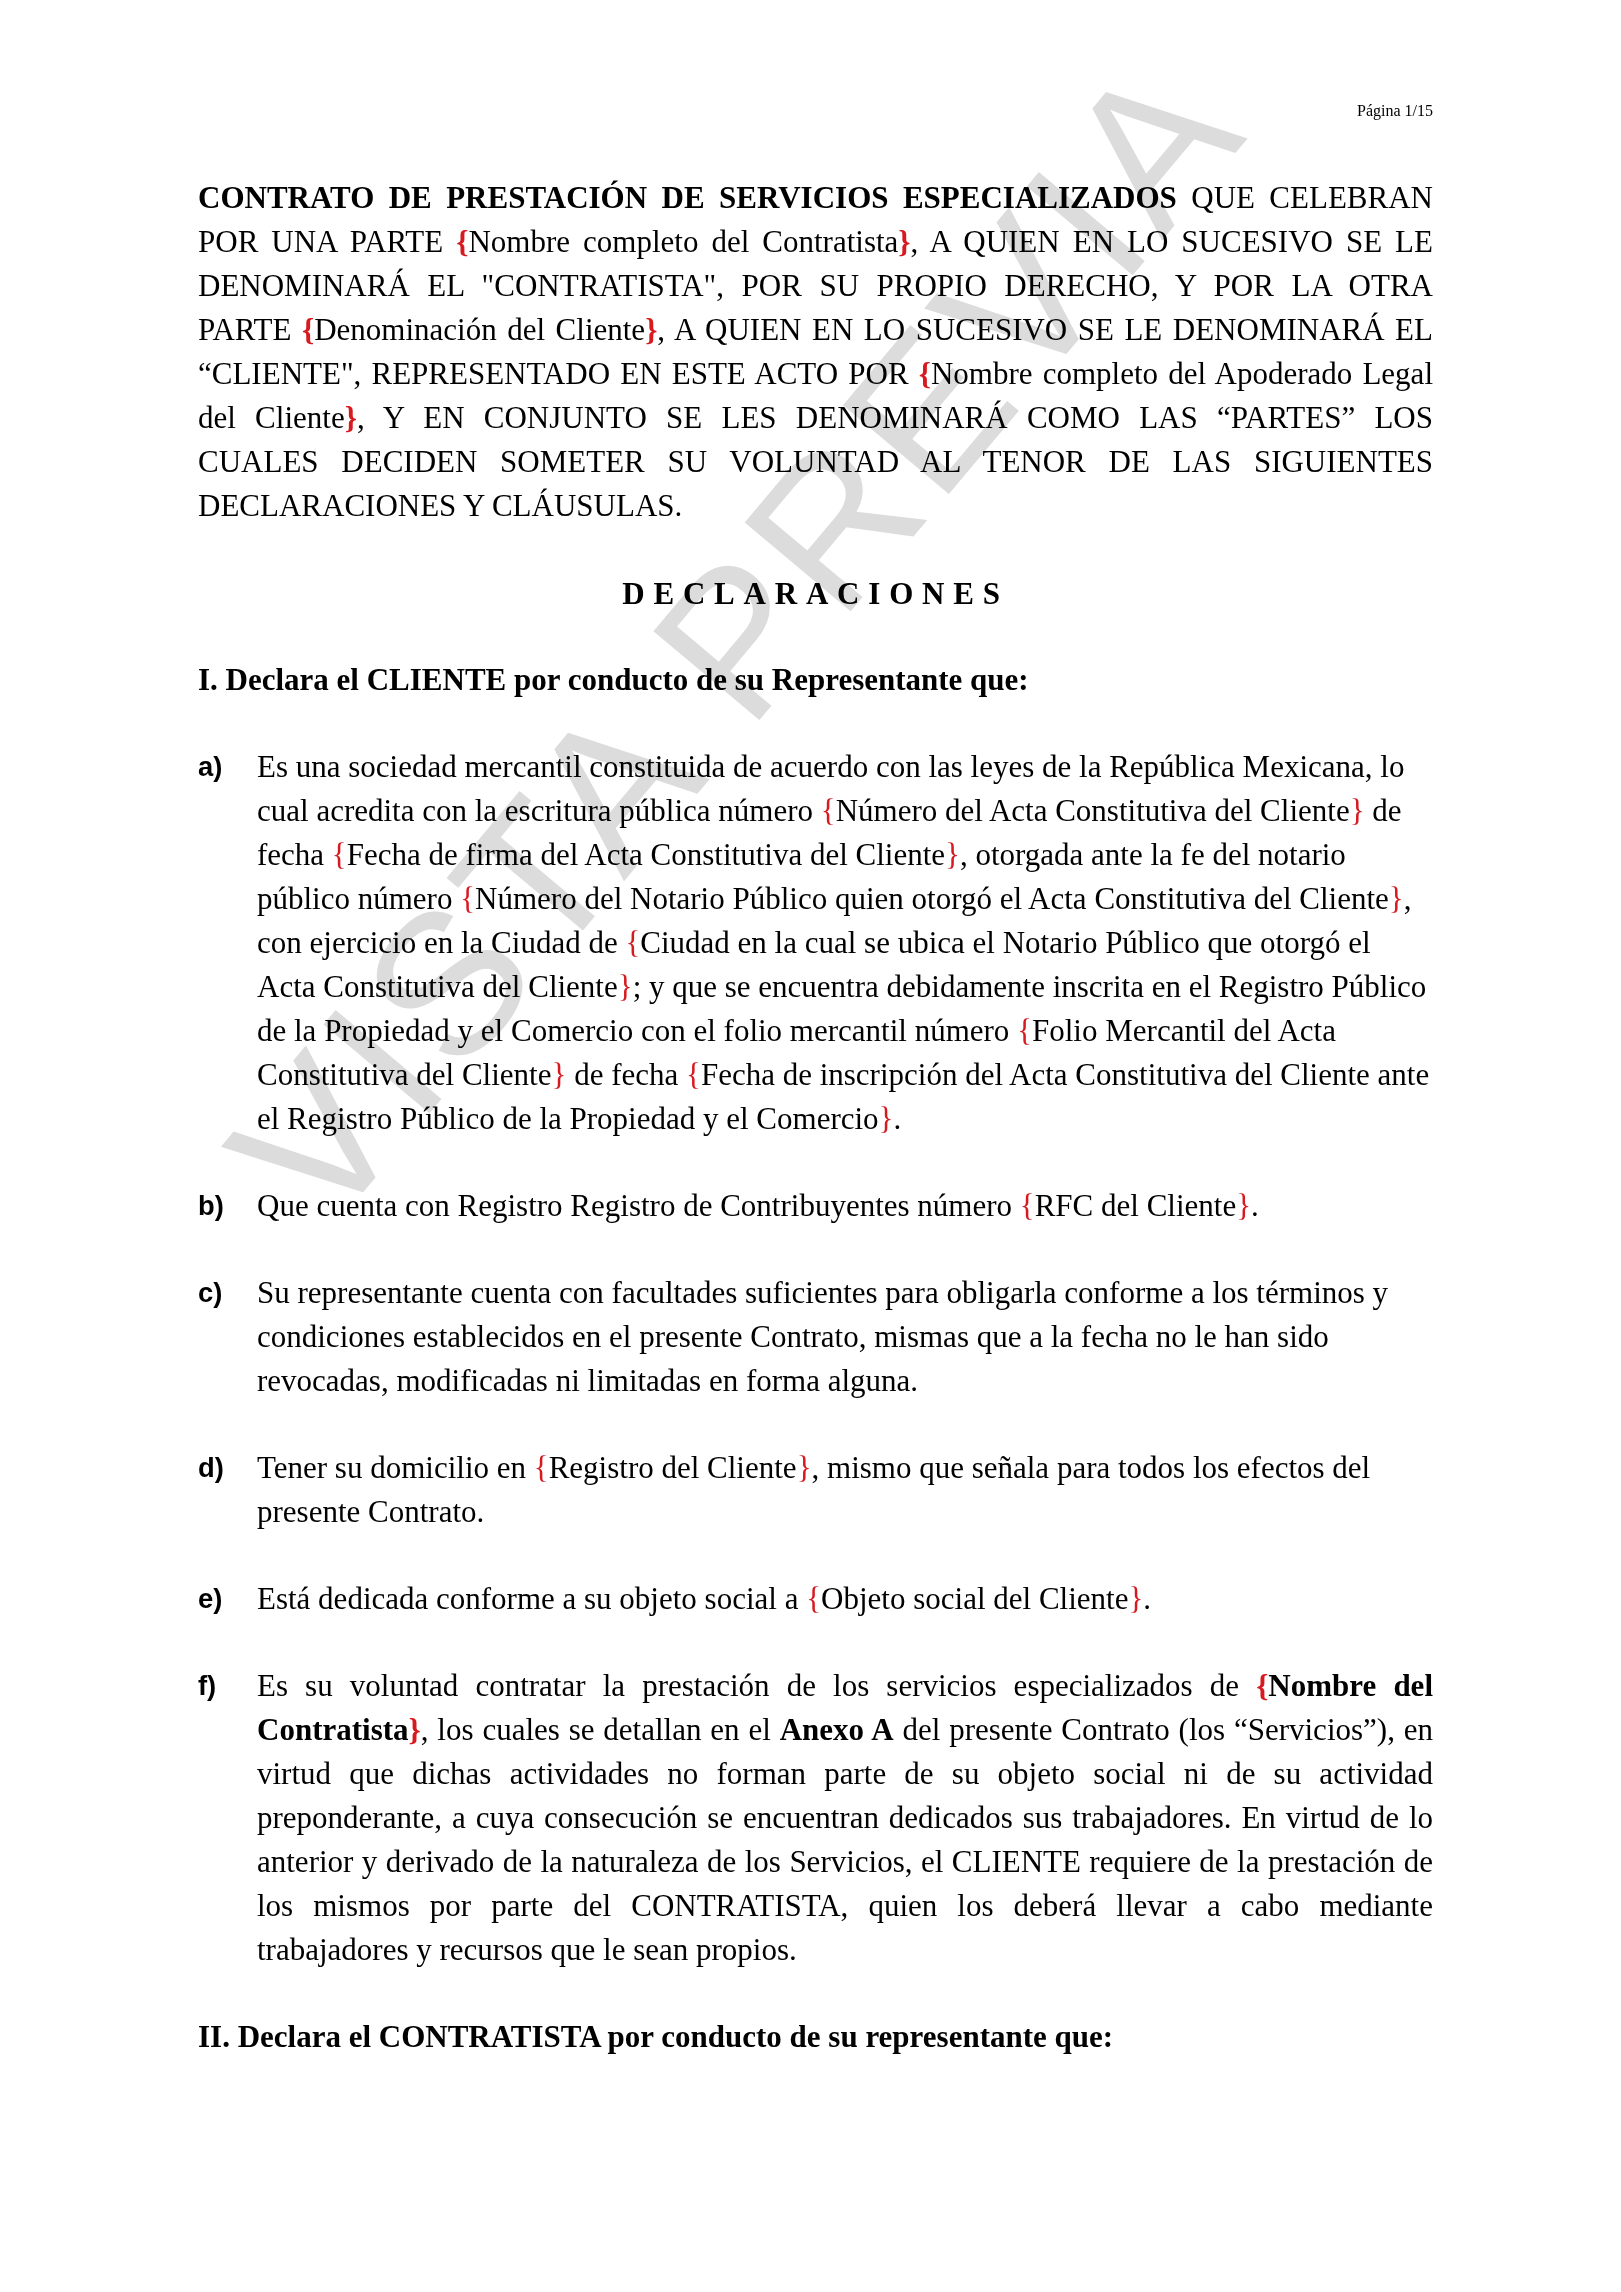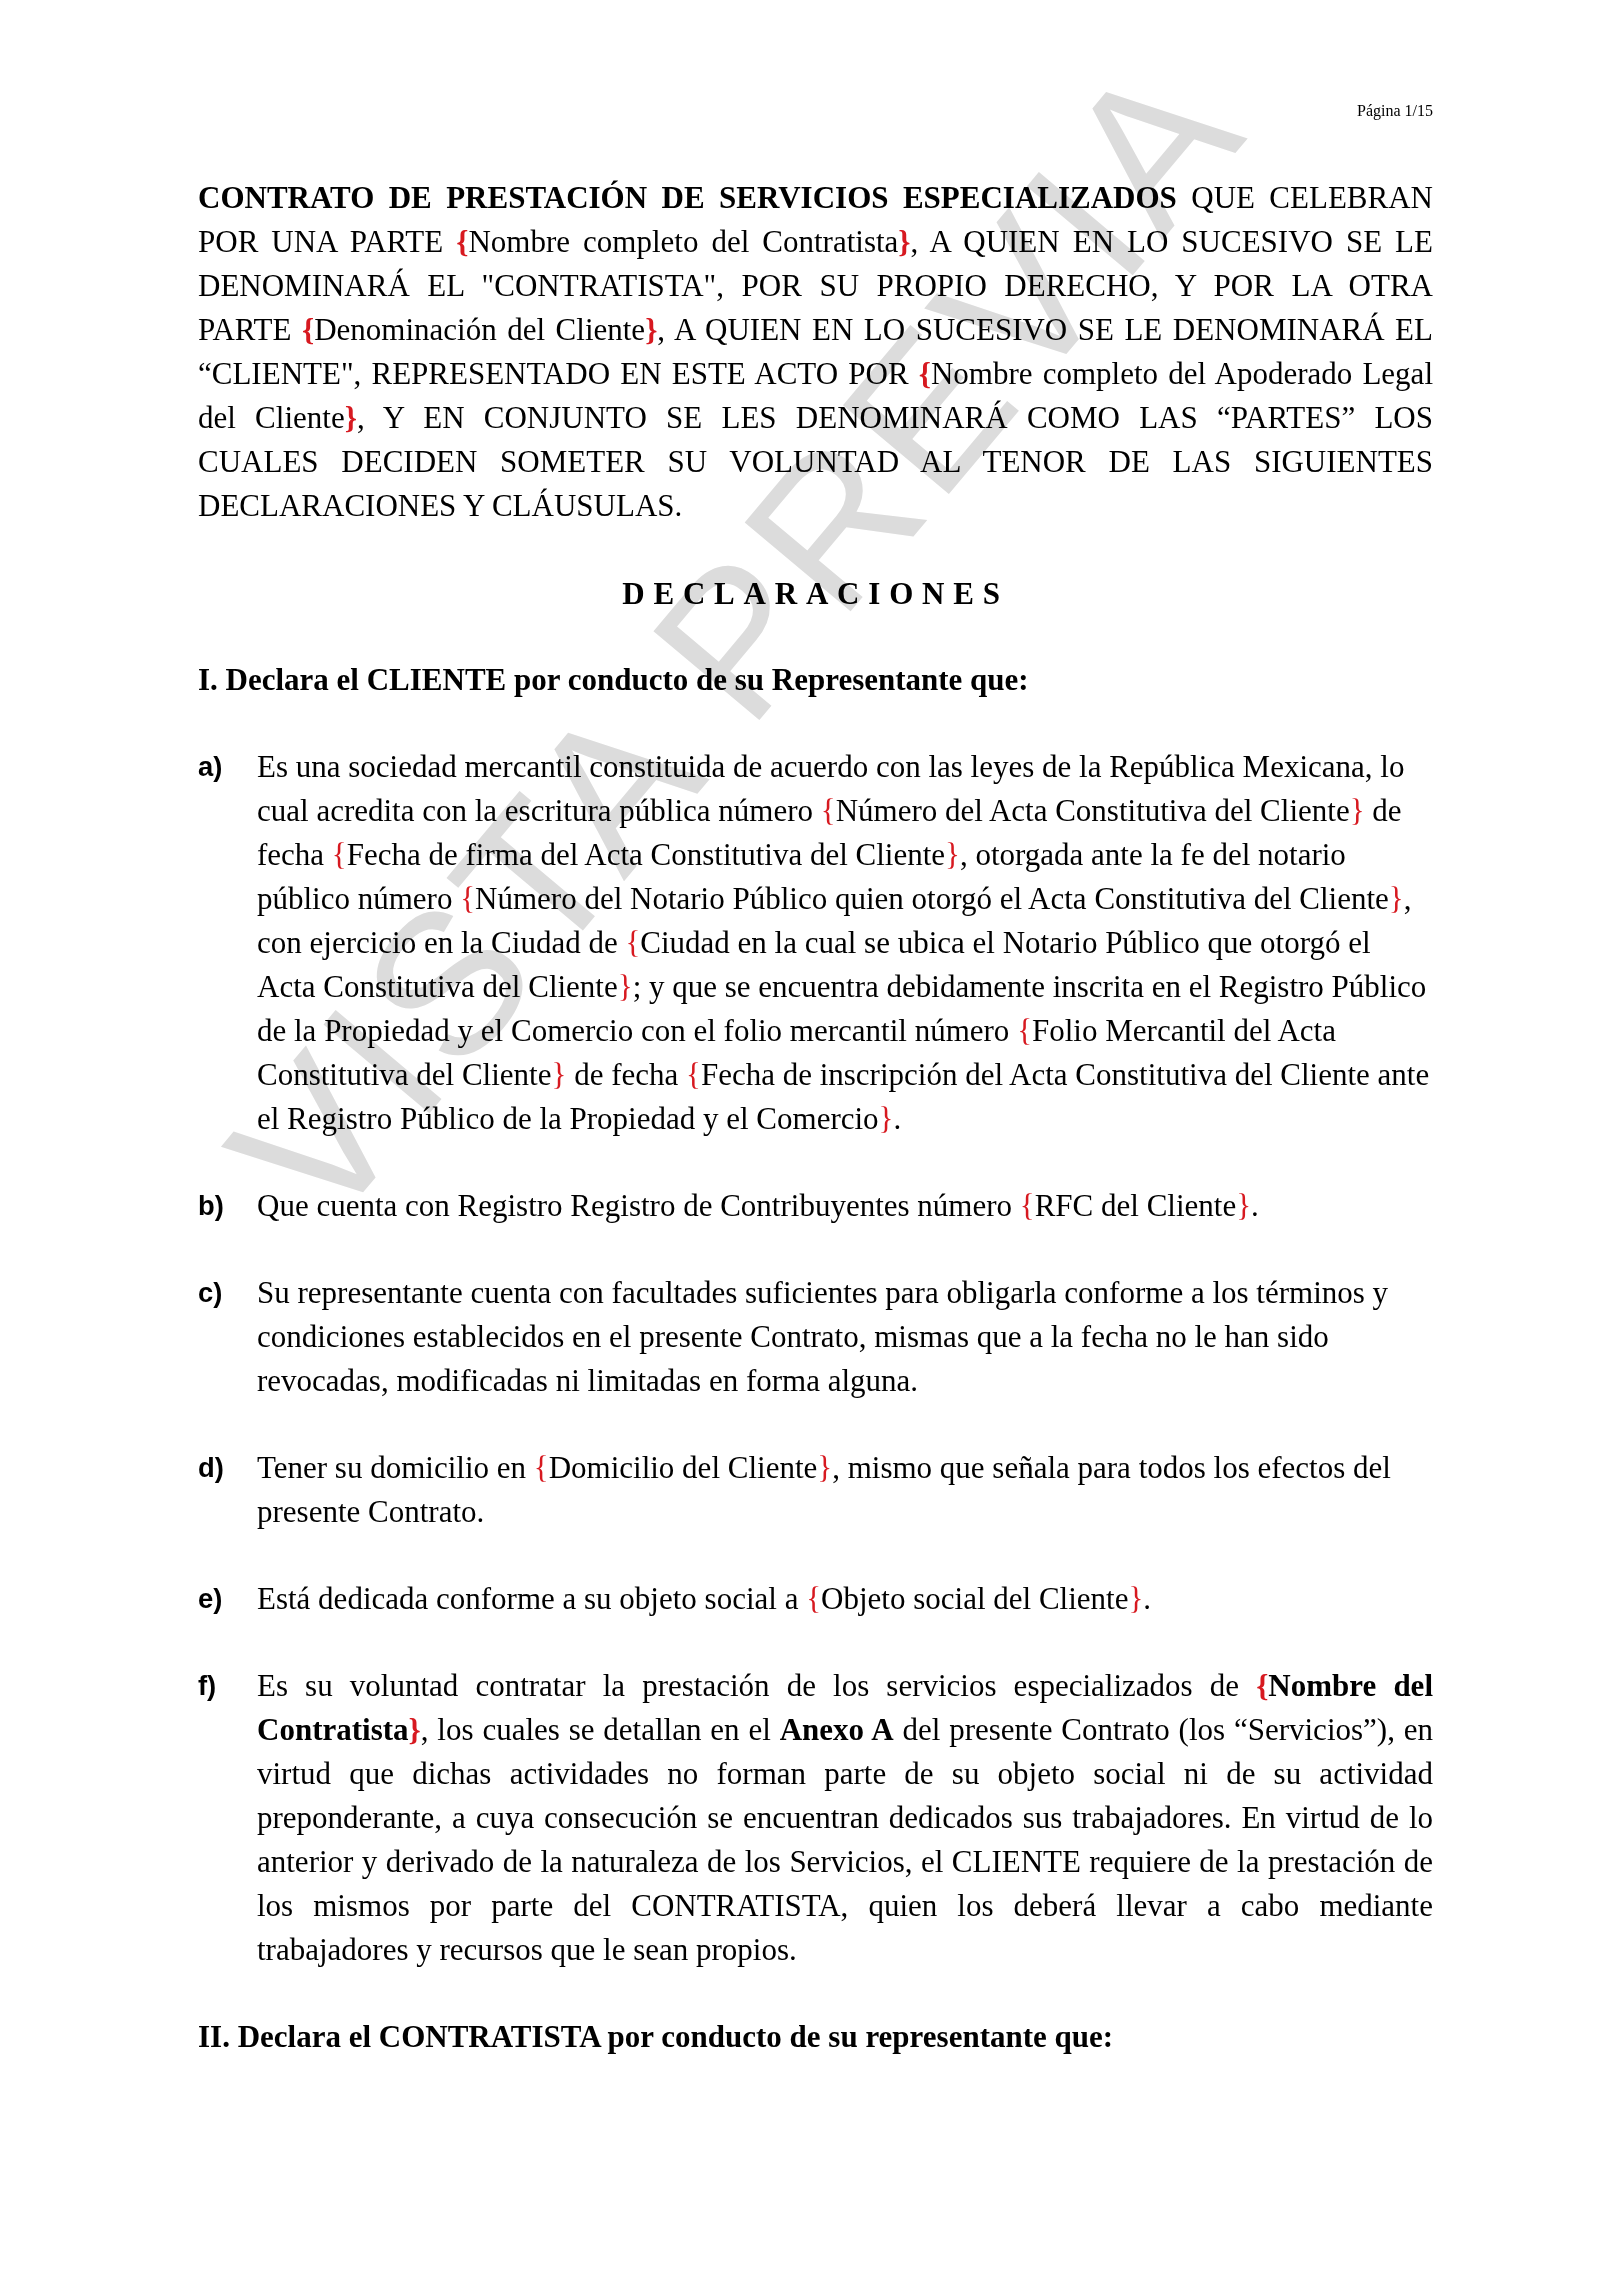--- a/index.html
+++ b/index.html
@@ -73,21 +73,21 @@
       <div class="txt"><span>Que cuenta con Registro Registro de Contribuyentes número </span><span class="ph">{</span><span>RFC del Cliente</span><span class="ph">}</span><span>.</span></div>
     </div>
 
     <div class="item">
       <div class="lbl"><span>c)</span></div>
       <div class="txt"><span>Su representante cuenta con facultades suficientes para obligarla conforme a los términos y condiciones establecidos en el presente Contrato, mismas que a la fecha no le han sido revocadas, modificadas ni limitadas en forma alguna.</span></div>
     </div>
 
     <div class="item">
       <div class="lbl"><span>d)</span></div>
-      <div class="txt"><span>Tener su domicilio en </span><span class="ph">{</span><span>Domicilio del Cliente</span><span class="ph">}</span><span>, mismo que señala para todos los efectos del presente Contrato.</span></div>
+      <div class="txt"><span>Tener su domicilio en </span><span class="ph">{</span><span>Registro del Cliente</span><span class="ph">}</span><span>, mismo que señala para todos los efectos del presente Contrato.</span></div>
     </div>
 
     <div class="item">
       <div class="lbl"><span>e)</span></div>
       <div class="txt"><span>Está dedicada conforme a su objeto social a </span><span class="ph">{</span><span>Objeto social del Cliente</span><span class="ph">}</span><span>.</span></div>
     </div>
 
     <div class="item">
       <div class="lbl"><span>f)</span></div>
       <div class="txt just"><span>Es su voluntad contratar la prestación de los servicios especializados de </span><b class="ph">{</b><b>Nombre del Contratista</b><b class="ph">}</b><span>, los cuales se detallan en el </span><b>Anexo A</b><span> del presente Contrato (los “Servicios”), en virtud que dichas actividades no forman parte de su objeto social ni de su actividad preponderante, a cuya consecución se encuentran dedicados sus trabajadores. En virtud de lo anterior y derivado de la naturaleza de los Servicios, el CLIENTE requiere de la prestación de los mismos por parte del CONTRATISTA, quien los deberá llevar a cabo mediante trabajadores y recursos que le sean propios.</span></div>

